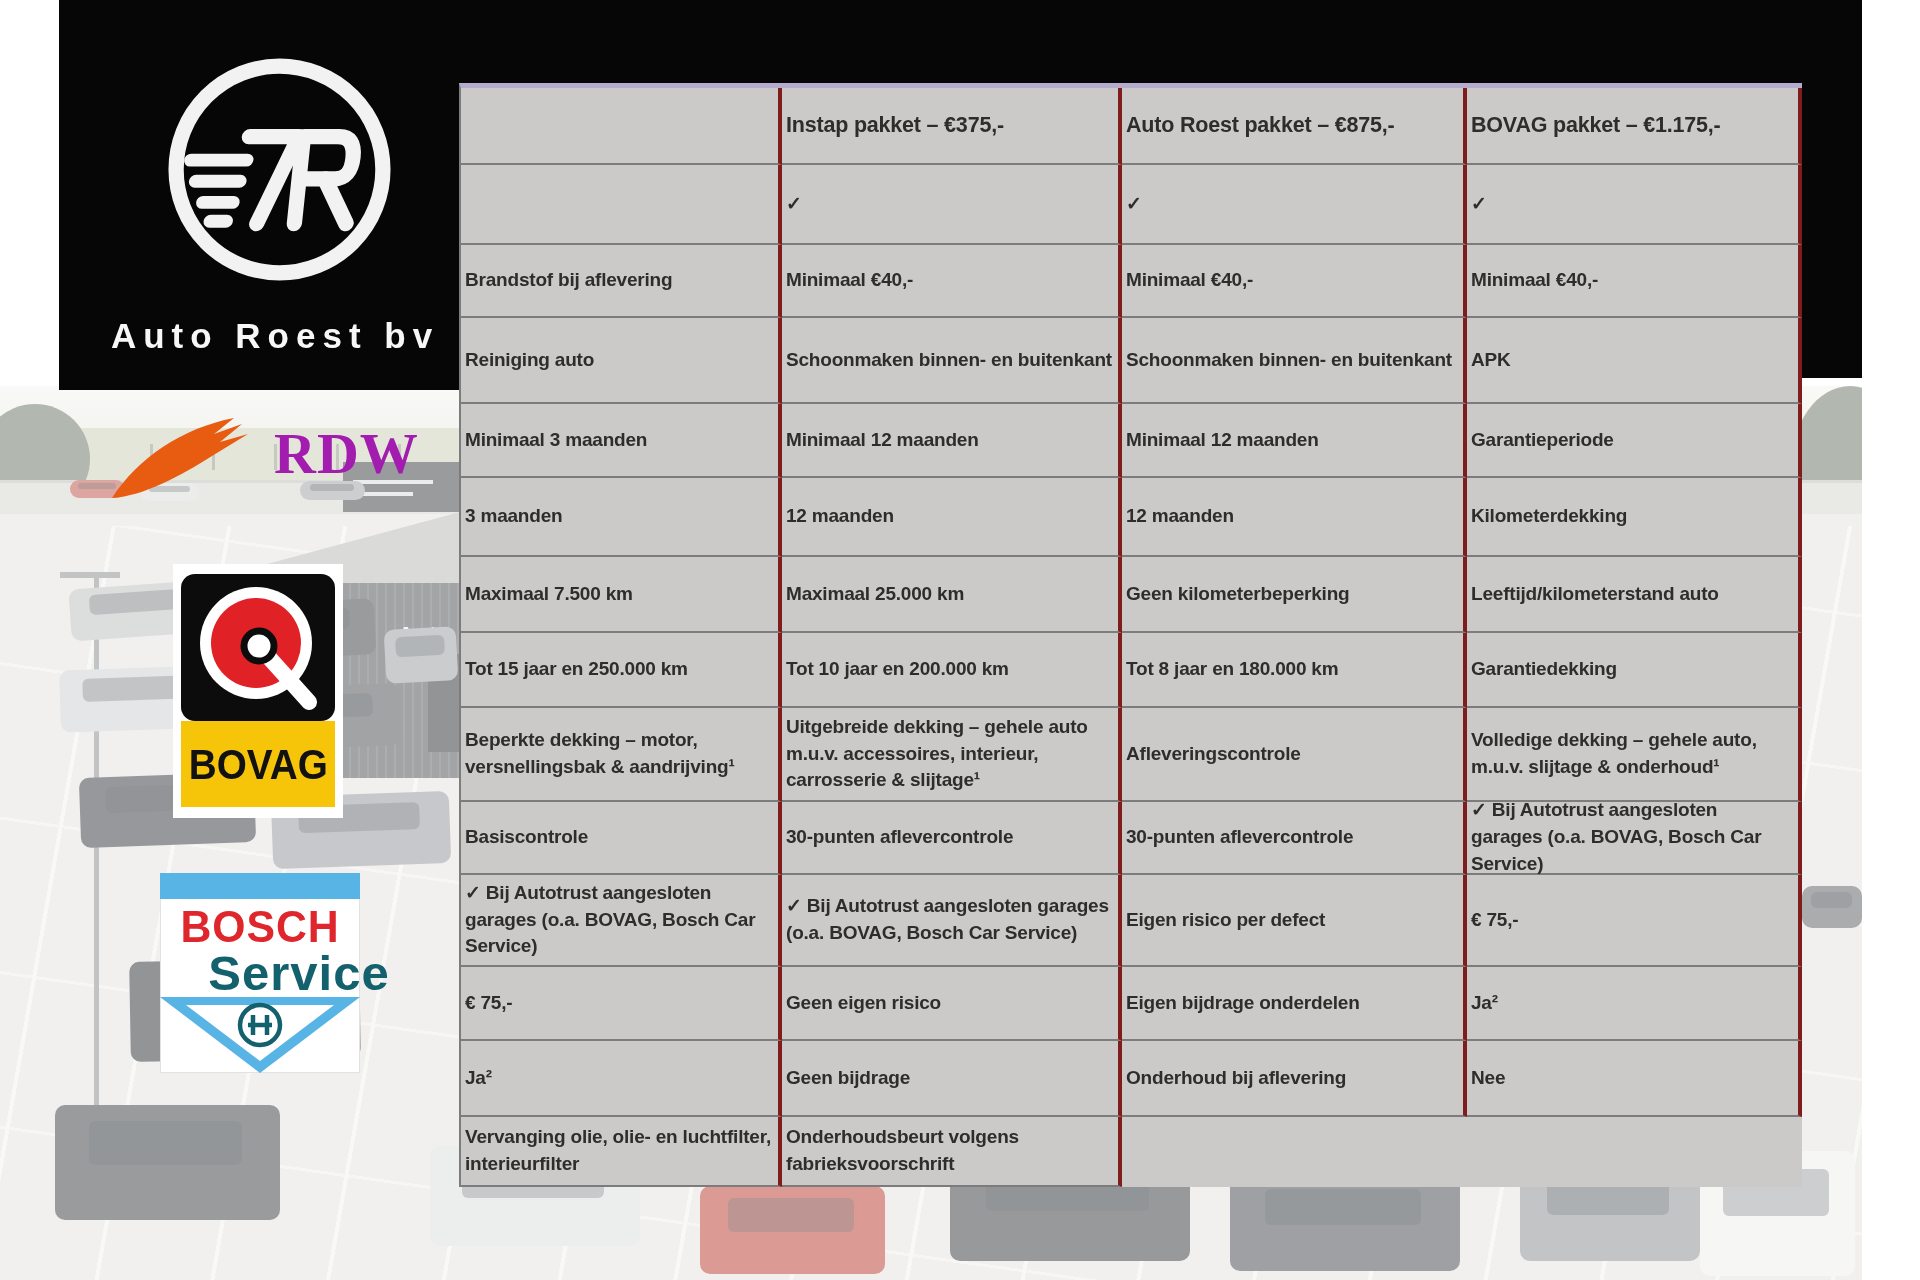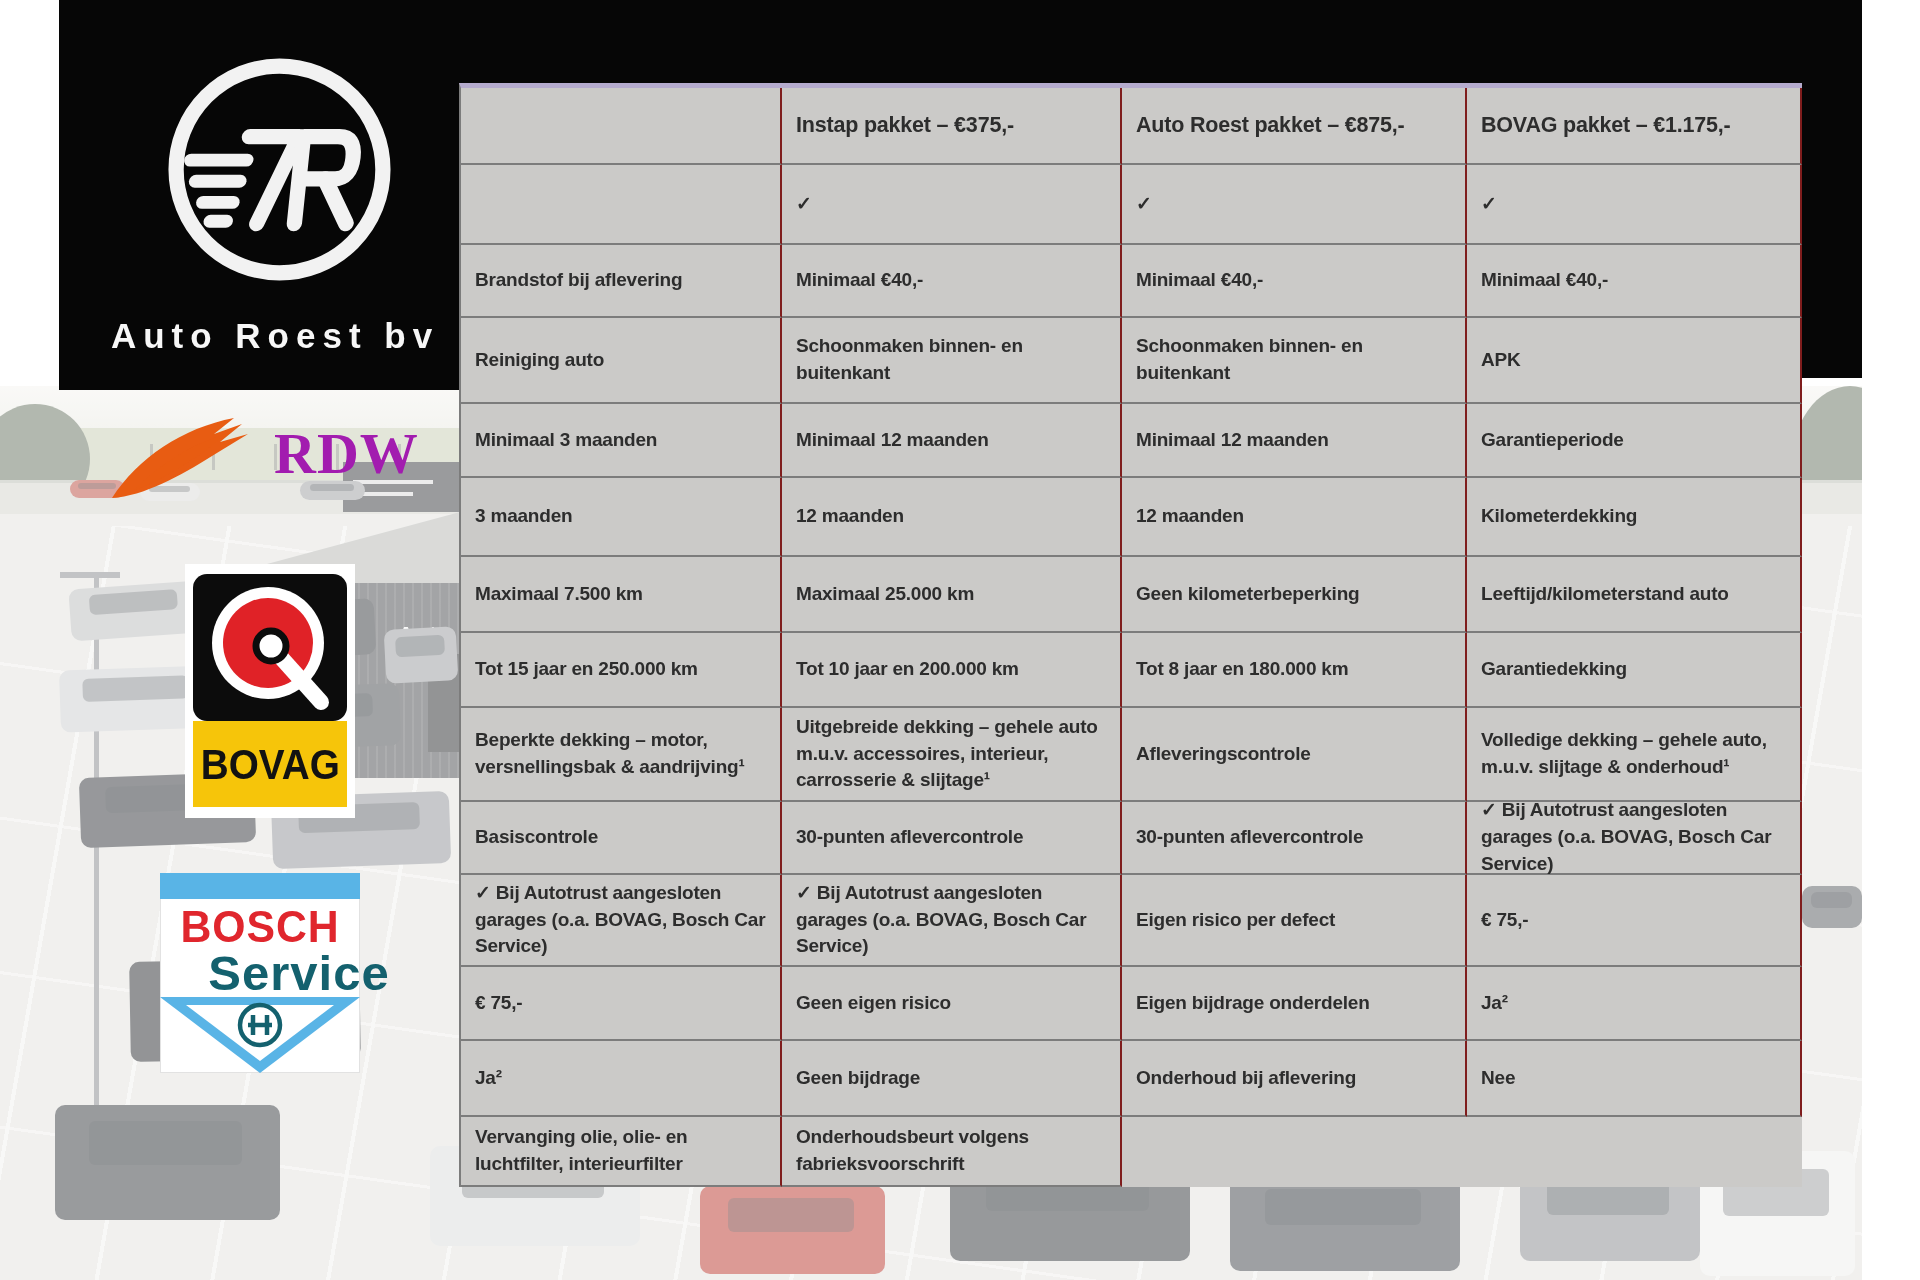--- a/index.html
+++ b/index.html
@@ -38,30 +38,30 @@
   .logobox{left:59px;top:0;width:400px;height:390px;background:#060606;}
   .rightblack{left:1800px;top:0;width:62px;height:378px;background:#060606;}
   .monogram{position:absolute;left:103px;top:52px;width:235px;height:235px;}
   .companyname{position:absolute;left:0;top:316px;width:100%;text-align:center;
                color:#f7f7f7;font-size:35px;font-weight:bold;letter-spacing:7px;padding-left:16px;}
 
   
   .pkg-table{left:459px;top:83px;width:1341px;background:#cbcac8;display:grid;
              border-top:5px solid #b5abcd;border-left:2px solid #7c7c7c;
              box-sizing:content-box;}
-  .tc{border-right:2px solid #7f1d1d;border-bottom:2px solid #7c7c7c;display:flex;
-      align-items:center;padding:6px 6px 6px 14px;color:#2d2d2d;box-sizing:border-box;
+  .tc{border-right:4px solid #7f1d1d;border-bottom:2px solid #7c7c7c;display:flex;
+      align-items:center;padding:6px 6px 6px 4px;color:#2d2d2d;box-sizing:border-box;
       font-weight:bold;font-size:19px;line-height:1.42;letter-spacing:-0.2px;}
   .th{font-size:21.5px;line-height:1.25;}
 
   
   .rdw{left:108px;top:412px;width:300px;height:104px;}
   .rdw-text{position:absolute;left:166px;top:8px;font-family:"Liberation Serif",serif;
             font-size:58px;font-weight:bold;color:#a21caf;letter-spacing:1px;}
-  .bovag-card{left:173px;top:564px;width:170px;height:254px;background:#ffffff;margin-left:12px;}
+  .bovag-card{left:173px;top:564px;width:170px;height:254px;background:#ffffff;}
   .bovag-yellow{position:absolute;left:8px;top:157px;width:154px;height:86px;background:#f6c50a;
                 display:flex;align-items:center;justify-content:center;}
   .bovag-word{font-size:43px;font-weight:800;color:#121212;transform:scaleX(.9);letter-spacing:0px;}
   .bosch-card{left:160px;top:873px;width:200px;height:200px;background:#ffffff;box-shadow:0 0 0 1px #e2e2e2 inset;}
   .bosch-band{position:absolute;left:0;top:0;width:200px;height:26px;background:#59b4e6;}
   .bosch-word{position:absolute;left:0;top:28px;width:100%;text-align:center;color:#e0262d;
               font-size:45px;font-weight:800;letter-spacing:1px;transform:scaleX(.95);}
   .bosch-service{position:absolute;left:0;top:72px;width:100%;text-align:center;color:#14616e;
               font-size:49px;font-weight:bold;letter-spacing:1px;margin-left:39px;}
   .whitestrip{left:1862px;top:0;width:58px;height:1280px;background:#ffffff;}

